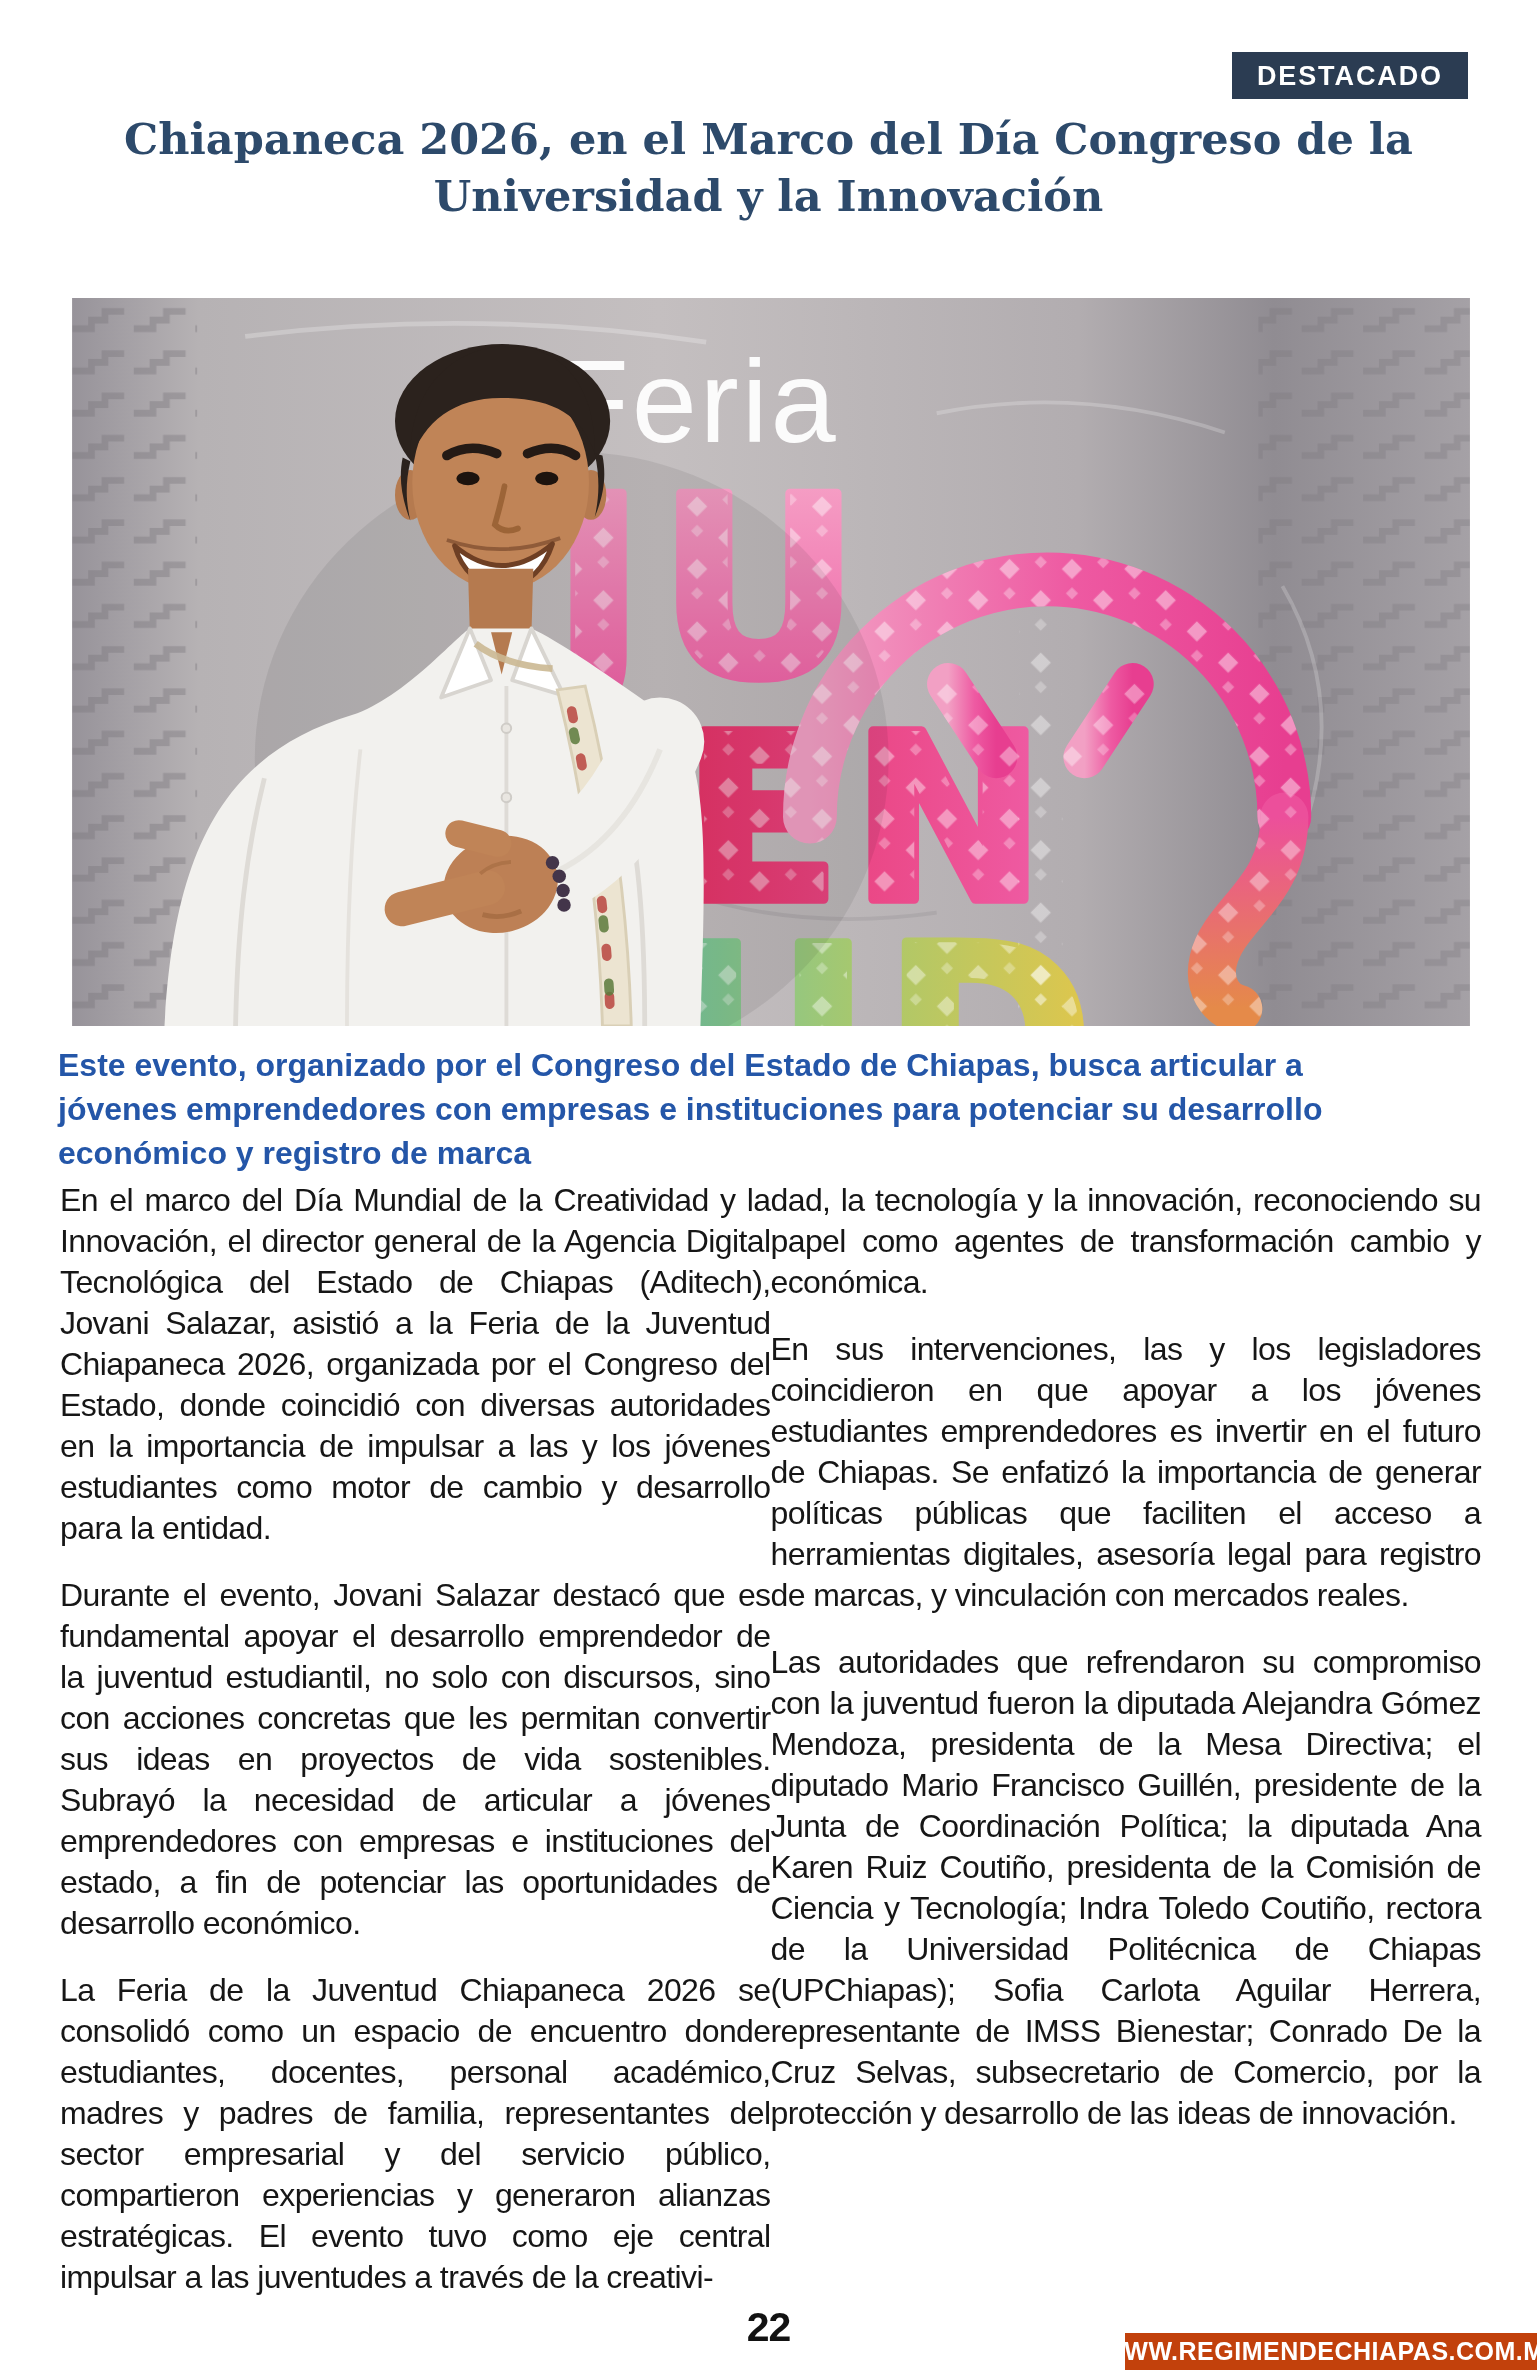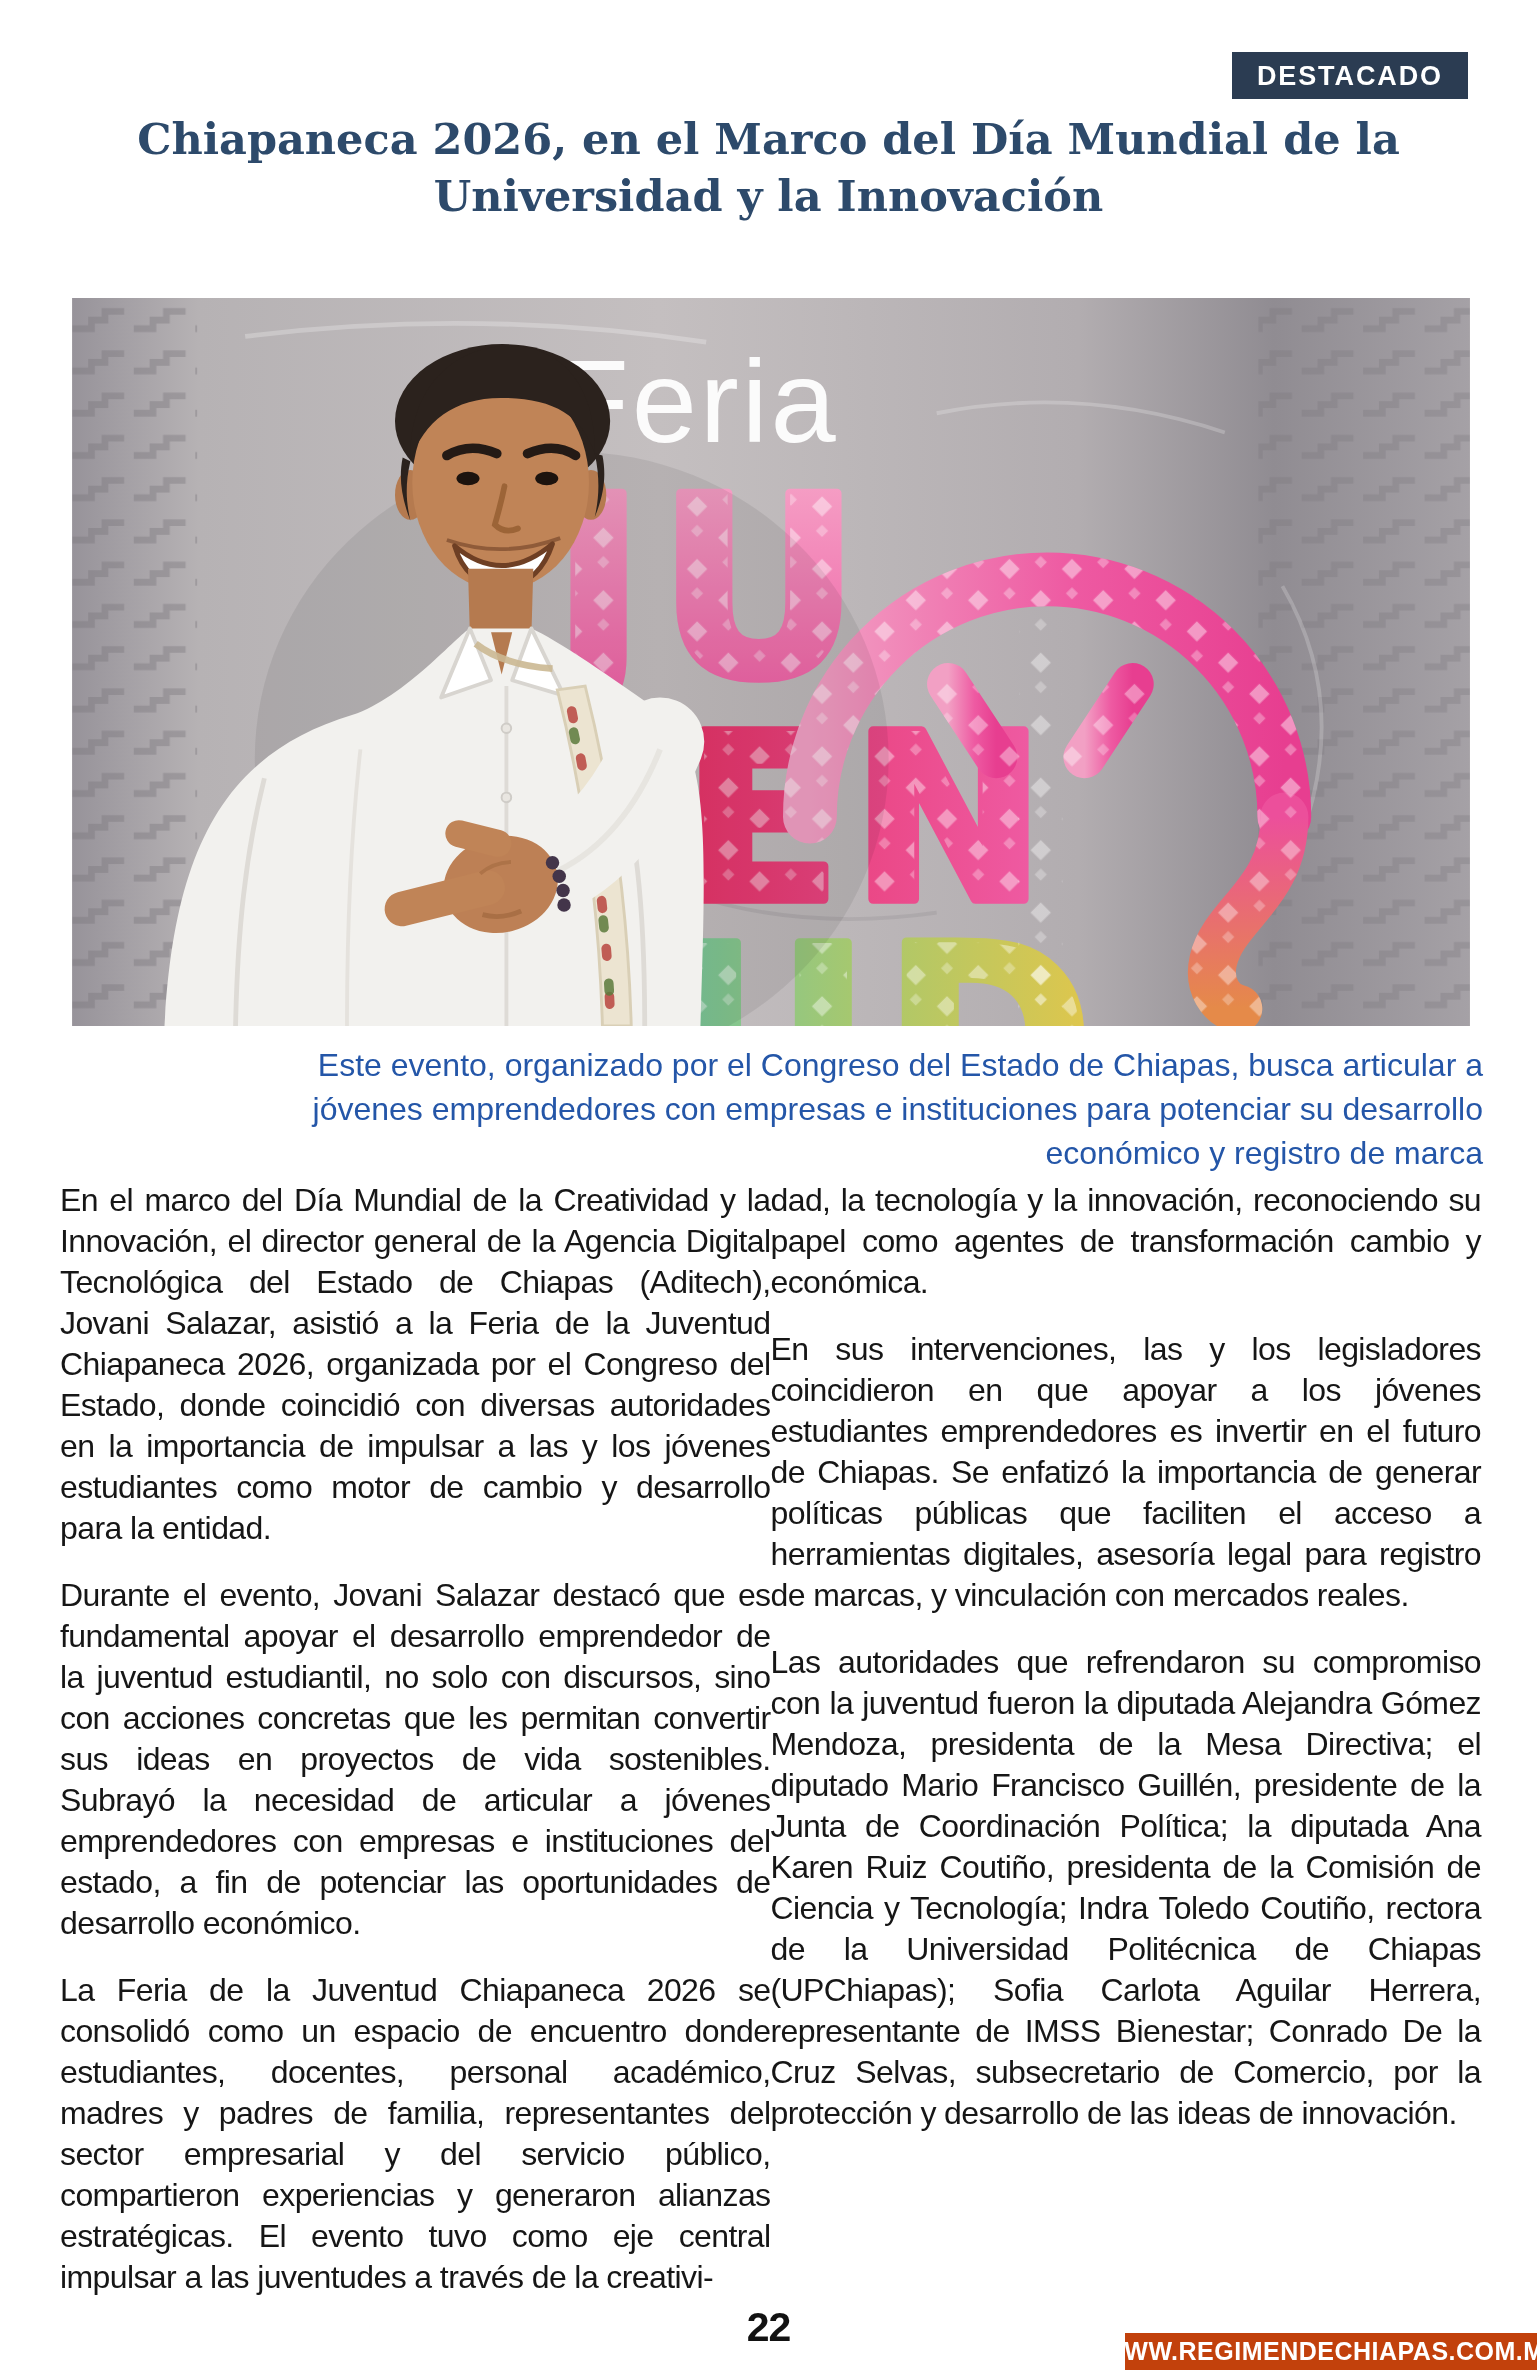--- a/index.html
+++ b/index.html
@@ -8,22 +8,22 @@
   
   .badge{position:absolute;top:42px;right:69px;background:#2B3C52;color:#ffffff;
          font-weight:bold;font-size:27px;letter-spacing:1.9px;padding:8.6px 25px 7.7px 25px;margin-top:10px;}
   
   .headline{margin:111px 106px 0 106px;text-align:center;color:#2D4A6B;
             font-family:"DejaVu Serif",serif;font-weight:bold;font-size:43px;line-height:57px;}
   .headline div{white-space:nowrap;}
   
   .photo{position:absolute;left:72px;top:298px;width:1398px;height:728px;overflow:hidden;background:#b5b1b4;}
   
-  .lede{position:absolute;left:58px;right:54px;top:1043px;text-align:right;color:#2456A8;
-        font-weight:normal;font-size:32px;line-height:44px;}
+  .lede{position:absolute;left:58px;right:54px;top:1043px;text-align:left;color:#2456A8;
+        font-weight:bold;font-size:32px;line-height:44px;}
   .lede div{white-space:nowrap;}
   
   .columns{position:absolute;left:60px;right:56px;top:1180px;display:flex;}
   .col{flex:1;text-align:justify;font-size:32px;line-height:41px;letter-spacing:-0.6px;color:#161616;}
   .col p{margin:0 0 26px 0;}
   .col p:last-child{margin-bottom:0;}
   
   .pagenum{position:absolute;left:0;right:0;top:2304px;text-align:center;
            font-weight:bold;font-size:41px;letter-spacing:-1px;color:#121212;}
   .footerbar{position:absolute;top:2333px;right:0;width:412px;height:37px;background:#c2410c;
@@ -31,21 +31,21 @@
   .footerbar span{color:#ffffff;font-weight:bold;font-size:25px;letter-spacing:0.5px;}
 </style>
 </head>
 <body>
 
 <div class="page">
 
   <div class="badge">DESTACADO</div>
 
   <div class="headline">
-    <div>Chiapaneca 2026, en el Marco del Día Mundial de la</div>
+    <div>Chiapaneca 2026, en el Marco del Día Congreso de la</div>
     <div>Universidad y la Innovación</div>
   </div>
 
   <div class="photo">
     <svg width="1398" height="728" viewBox="0 0 1455 758" xmlns="http://www.w3.org/2000/svg">
       <defs>
         <linearGradient id="bggrad" x1="0" y1="0" x2="1" y2="0">
           <stop offset="0" stop-color="#97939a"></stop>
           <stop offset="0.09" stop-color="#b6b2b4"></stop>
           <stop offset="0.42" stop-color="#c4bfc0"></stop>

